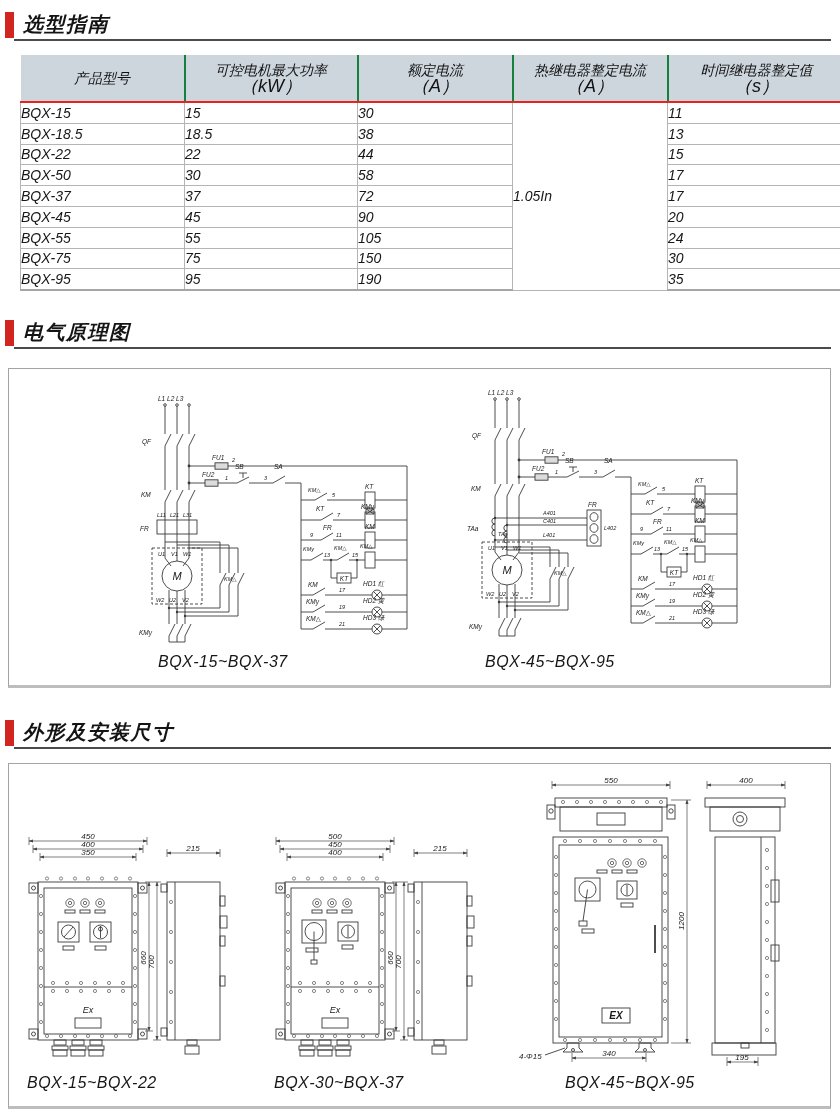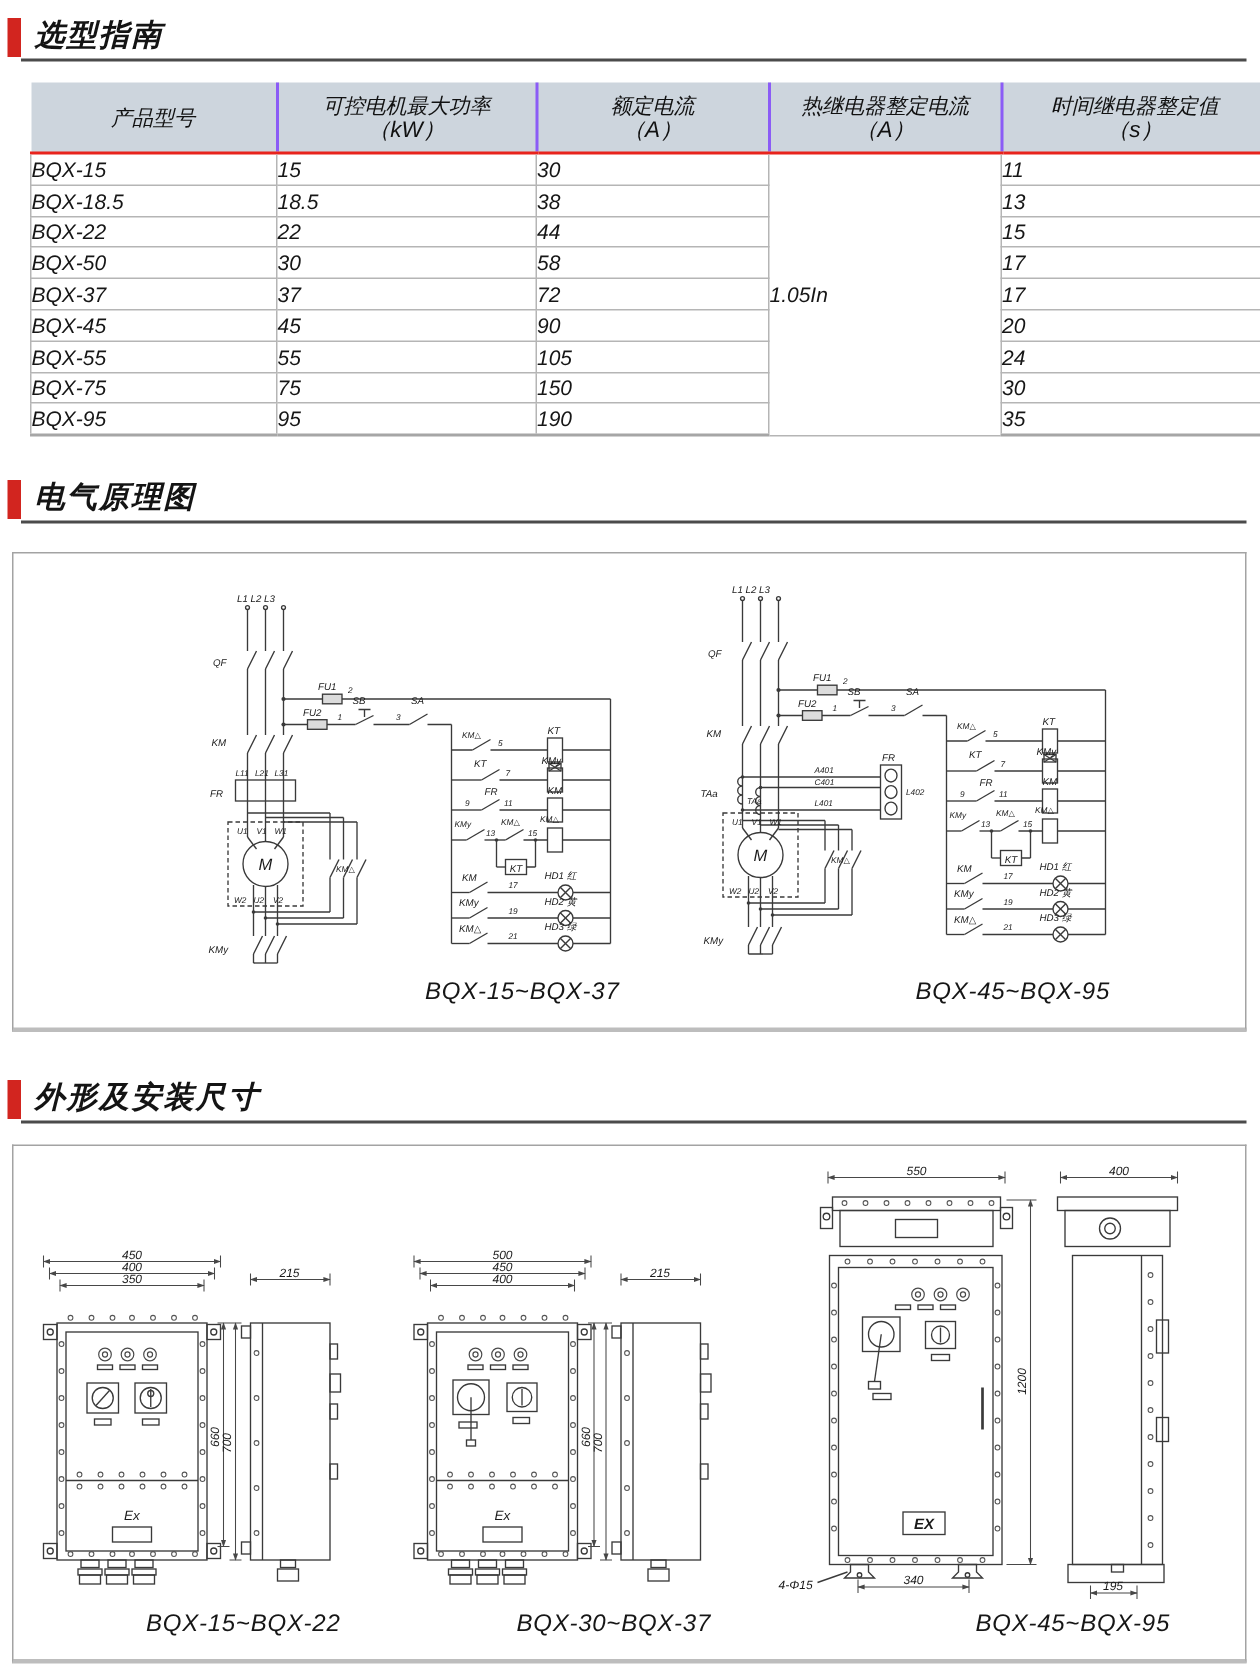--- a/index.html
+++ b/index.html
@@ -7,32 +7,32 @@
         font-family:"Liberation Sans","DejaVu Sans",sans-serif;color:#161616;font-style:italic;}
   
   .sec{position:absolute;left:0;width:831px;height:32px;}
   .sec .bar{position:absolute;left:5px;top:2px;width:9px;height:26px;background:#d2251f;}
   .sec h2{position:absolute;left:23px;top:0;margin:0;font-size:20px;line-height:28px;
           font-weight:bold;color:#141414;letter-spacing:1.5px;}
   .sec .rule{position:absolute;left:14px;right:0;top:29px;height:0;border-top:2px solid #4b4b4b;}
   
   table.selt{position:absolute;left:20px;top:55px;width:824px;border-collapse:collapse;table-layout:fixed;}
   .selt th{background:#cdd5dd;height:46px;font-weight:normal;font-size:14px;color:#111;
-           border-bottom:2px solid #e8231c;border-left:2px solid #8b5cf6;vertical-align:middle;padding:0;}
+           border-bottom:2px solid #e8231c;border-left:2px solid #15803d;vertical-align:middle;padding:0;}
   .selt th:first-child{border-left:none;}
   .selt th .h1{line-height:17px;}
-  .selt th .h2{font-size:15px;line-height:15px;}
+  .selt th .h2{font-size:18px;line-height:15px;}
   .selt td{border:1px solid #b5b5b5;height:19.8px;text-align:left;font-size:14px;color:#161616;padding:0;}
   .selt tbody tr:last-child td{border-bottom:2px solid #a6a6a6;}
   
   .frame{position:absolute;box-sizing:border-box;background:#fff;border:1px solid #a3a3a3;border-bottom:3px solid #bdbdbd;}
   #frame2{left:8px;top:368px;width:823px;height:320px;}
   #frame3{left:8px;top:763px;width:823px;height:346px;}
   svg.fig{position:absolute;}
-  .cap{position:absolute;font-size:16px;color:#161616;text-align:right;letter-spacing:.5px;}
+  .cap{position:absolute;font-size:16px;color:#161616;text-align:left;letter-spacing:.5px;}
   
   svg .ln *{stroke:#3a3a3a;stroke-width:.9;fill:none;}
   svg .ln .dot{fill:#3a3a3a;stroke:none;}
   svg .ln .fuse{fill:#dcdcdc;}
   svg .ln .dsh{stroke-dasharray:3 2;}
   svg .ln .thk{stroke-width:1.8;}
   svg .dimg *{stroke:#474747;stroke-width:.7;fill:none;}
   svg text{fill:#1a1a1a;font-size:6.5px;stroke:none;
            font-family:"Liberation Sans","DejaVu Sans",sans-serif;}
   svg text.t5{font-size:5.5px;}

